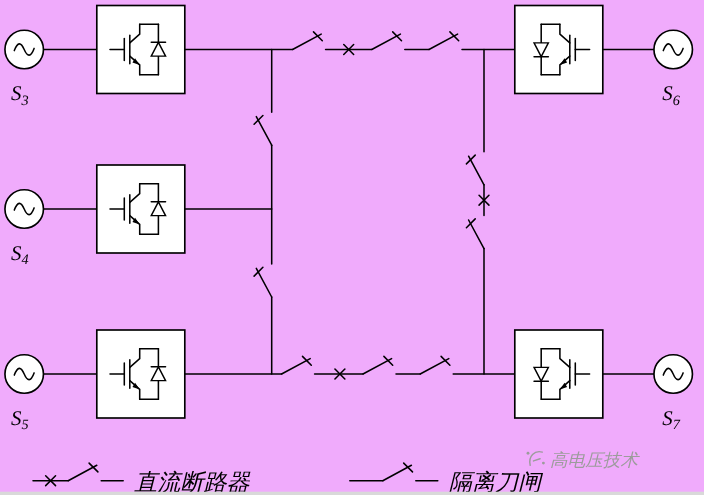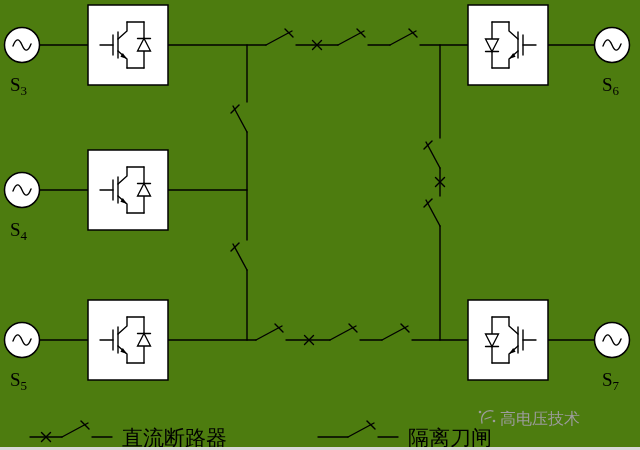--- a/index.html
+++ b/index.html
@@ -1,17 +1,17 @@
 <!DOCTYPE html>
 <html><head>
 <meta charset="utf-8">
 <style>
   html,body { margin:0; padding:0; background:#fff; }
-  .stage { position:relative; width:640px; height:450px; background:#4d7c0f; overflow:hidden;
-           font-family:"Liberation Serif", serif; }
+  .stage { position:relative; width:640px; height:450px; background:#f0abfc; overflow:hidden;
+           font-family:"Liberation Serif", serif;font-style:italic; }
   svg { display:block; }
   .w    { stroke:#000; stroke-width:1.4; fill:none; stroke-linecap:round; }
   .box  { stroke:#000; stroke-width:1.5; fill:#fff; }
   .tri  { stroke:#000; stroke-width:1.3; fill:#fff; }
   .arr  { fill:#000; stroke:none; }
   .srclabel { font-family:"Liberation Serif", serif; font-size:19px; fill:#000; }
   .srclabel .sub { font-size:13px; }
   .legend-label { font-family:"DejaVu Serif", serif; font-size:21px; fill:#000; }
   .watermark { font-family:"DejaVu Sans", sans-serif; font-size:16px; fill:#9c9c9c; }
   .wm { stroke:#9c9c9c; stroke-width:1.3; fill:none; stroke-linecap:round; }

